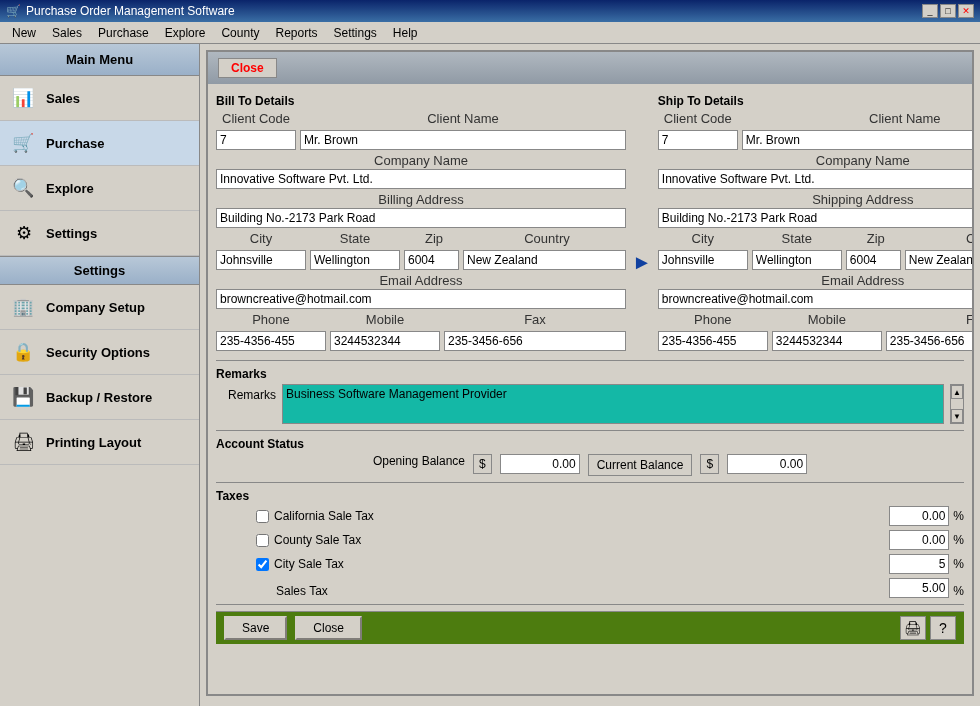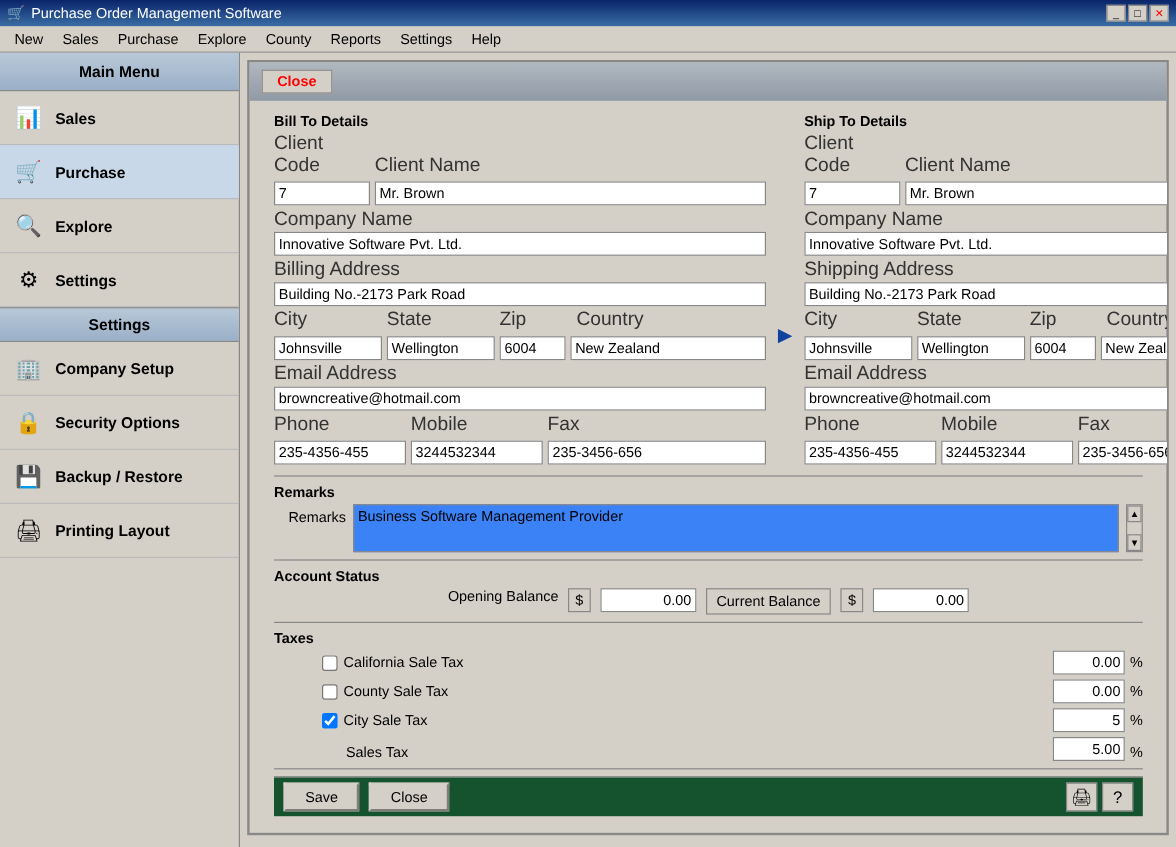--- a/index.html
+++ b/index.html
@@ -120,23 +120,24 @@
       background: #d4d0c8;
       border: 1px solid #888;
       padding: 2px 12px;
       cursor: pointer;
       font-size: 12px;
       font-weight: bold;
       color: red;
     }
 
     .panel-body {
-      padding: 6px 20px;
+      padding: 6px 8px;
       overflow-y: auto;
       height: calc(706px - 44px - 40px - 12px);
+      border-radius: 14px;
     }
 
     
     .two-col {
       display: flex;
       gap: 6px;
     }
     .col-half {
       flex: 1;
     }
@@ -150,23 +151,24 @@
       display: flex;
       gap: 4px;
       margin-bottom: 3px;
       align-items: flex-end;
     }
     .field-group {
       display: flex;
       flex-direction: column;
     }
     .field-label {
-      font-size: 16px;
+      font-size: 13px;
       color: #333;
       margin-bottom: 1px;
+      text-align: center;
     }
     input[type="text"] {
       border: 1px solid #888;
       background: white;
       padding: 2px 3px;
       font-size: 12px;
       height: 20px;
     }
     .input-full { width: 100%; }
 
@@ -196,21 +198,21 @@
     }
     .remarks-label {
       font-size: 12px;
       padding-top: 4px;
       width: 60px;
       text-align: right;
     }
     .remarks-textarea {
       flex: 1;
       border: 1px solid #888;
-      background: #3b82f6;
+      background: #14b8a6;
       height: 40px;
       font-size: 12px;
       padding: 2px 3px;
       resize: none;
     }
     .remarks-scrollbar {
       display: flex;
       flex-direction: column;
       width: 14px;
       border: 1px solid #888;
@@ -289,21 +291,21 @@
       margin-bottom: 4px;
     }
     .sales-tax-label { width: 150px; font-size: 12px; }
 
     
     .bottom-bar {
       display: flex;
       align-items: center;
       padding: 4px 8px;
       border-top: 1px solid #888;
-      background: #14532d;
+      background: #4d7c0f;
     }
     .bottom-btn {
       border: 2px outset #d4d0c8;
       background: #d4d0c8;
       padding: 3px 16px;
       cursor: pointer;
       font-size: 12px;
       margin-right: 8px;
     }
     .spacer { flex: 1; }

